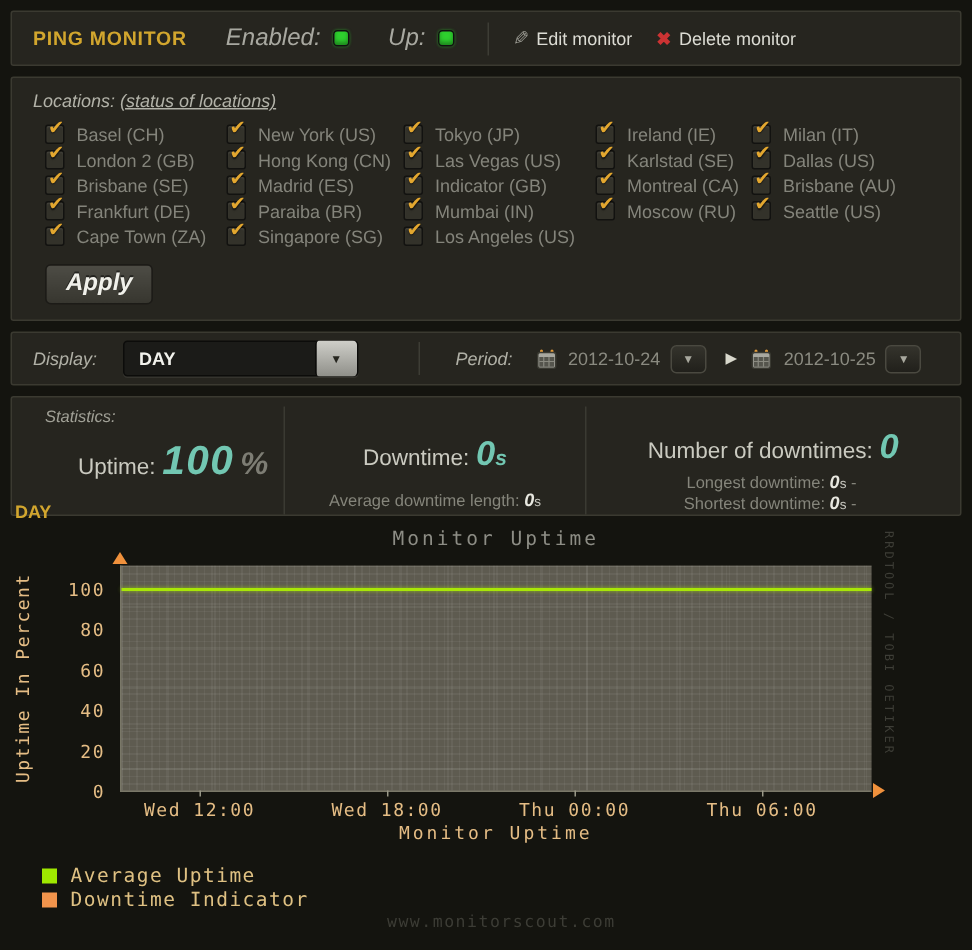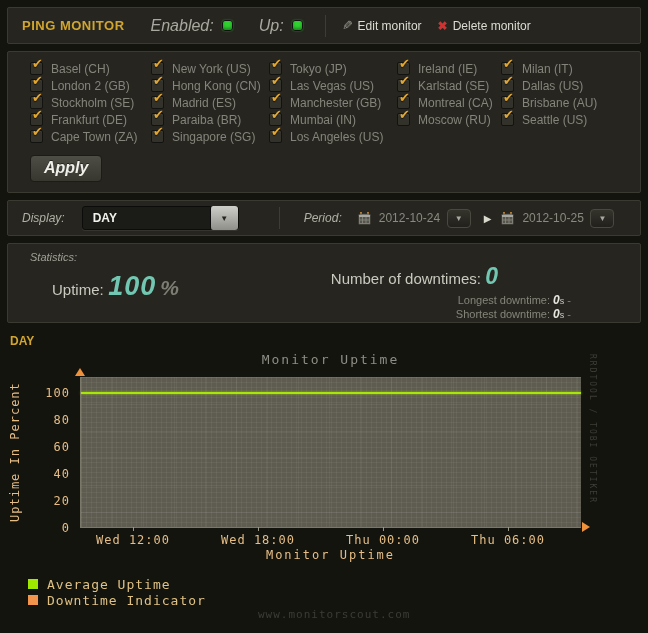--- a/index.html
+++ b/index.html
@@ -188,20 +188,24 @@
     <span class="ic pencil-glyph">✎</span>
     <span>Edit monitor</span>
   </span>
   <span class="action">
     <span class="ic x-glyph">✖</span>
     <span>Delete monitor</span>
   </span>
 </div>
 
 <div class="panel locations">
+  <div class="loc-header">
+    <span>Locations:</span>
+    <span class="loc-link">(status of locations)</span>
+  </div>
   <div class="loc-grid">
     <div class="loc-col">
 
         <div class="loc-item">
           <span class="cb">
             <span class="check">✔</span>
           </span>
           <span class="loc-label">Basel (CH)</span>
         </div>
 
@@ -209,21 +213,21 @@
           <span class="cb">
             <span class="check">✔</span>
           </span>
           <span class="loc-label">London 2 (GB)</span>
         </div>
 
         <div class="loc-item">
           <span class="cb">
             <span class="check">✔</span>
           </span>
-          <span class="loc-label">Stockholm (SE)</span>
+          <span class="loc-label">Brisbane (SE)</span>
         </div>
 
         <div class="loc-item">
           <span class="cb">
             <span class="check">✔</span>
           </span>
           <span class="loc-label">Frankfurt (DE)</span>
         </div>
 
         <div class="loc-item">
@@ -283,21 +287,21 @@
           <span class="cb">
             <span class="check">✔</span>
           </span>
           <span class="loc-label">Las Vegas (US)</span>
         </div>
 
         <div class="loc-item">
           <span class="cb">
             <span class="check">✔</span>
           </span>
-          <span class="loc-label">Manchester (GB)</span>
+          <span class="loc-label">Indicator (GB)</span>
         </div>
 
         <div class="loc-item">
           <span class="cb">
             <span class="check">✔</span>
           </span>
           <span class="loc-label">Mumbai (IN)</span>
         </div>
 
         <div class="loc-item">
@@ -410,20 +414,30 @@
     </span>
 </div>
 
 <div class="panel stats">
   <span class="stats-label">Statistics:</span>
   <div class="stats-cols">
     <div class="scol scol1">
       <span class="stat-main-label">Uptime:</span>
       <span class="stat-big uptime-num">100</span><span class="uptime-pct">%</span>
     </div>
+    <div class="scol scol2">
+      <div>
+        <span class="stat-main-label">Downtime:</span>
+        <span class="stat-big downtime-num">0</span><span class="stat-big unit-small">s</span>
+      </div>
+      <div class="stat-sub">
+        <span>Average downtime length:</span>
+        <b>0</b><span class="u">s</span>
+      </div>
+    </div>
     <div class="scol scol3">
       <div>
         <span class="stat-main-label">Number of downtimes:</span>
         <span class="stat-big count-num">0</span>
       </div>
       <div class="stat-sub">
         <span>Longest downtime:</span>
         <b>0</b><span class="u">s</span>
         <span>-</span>
         <br>

